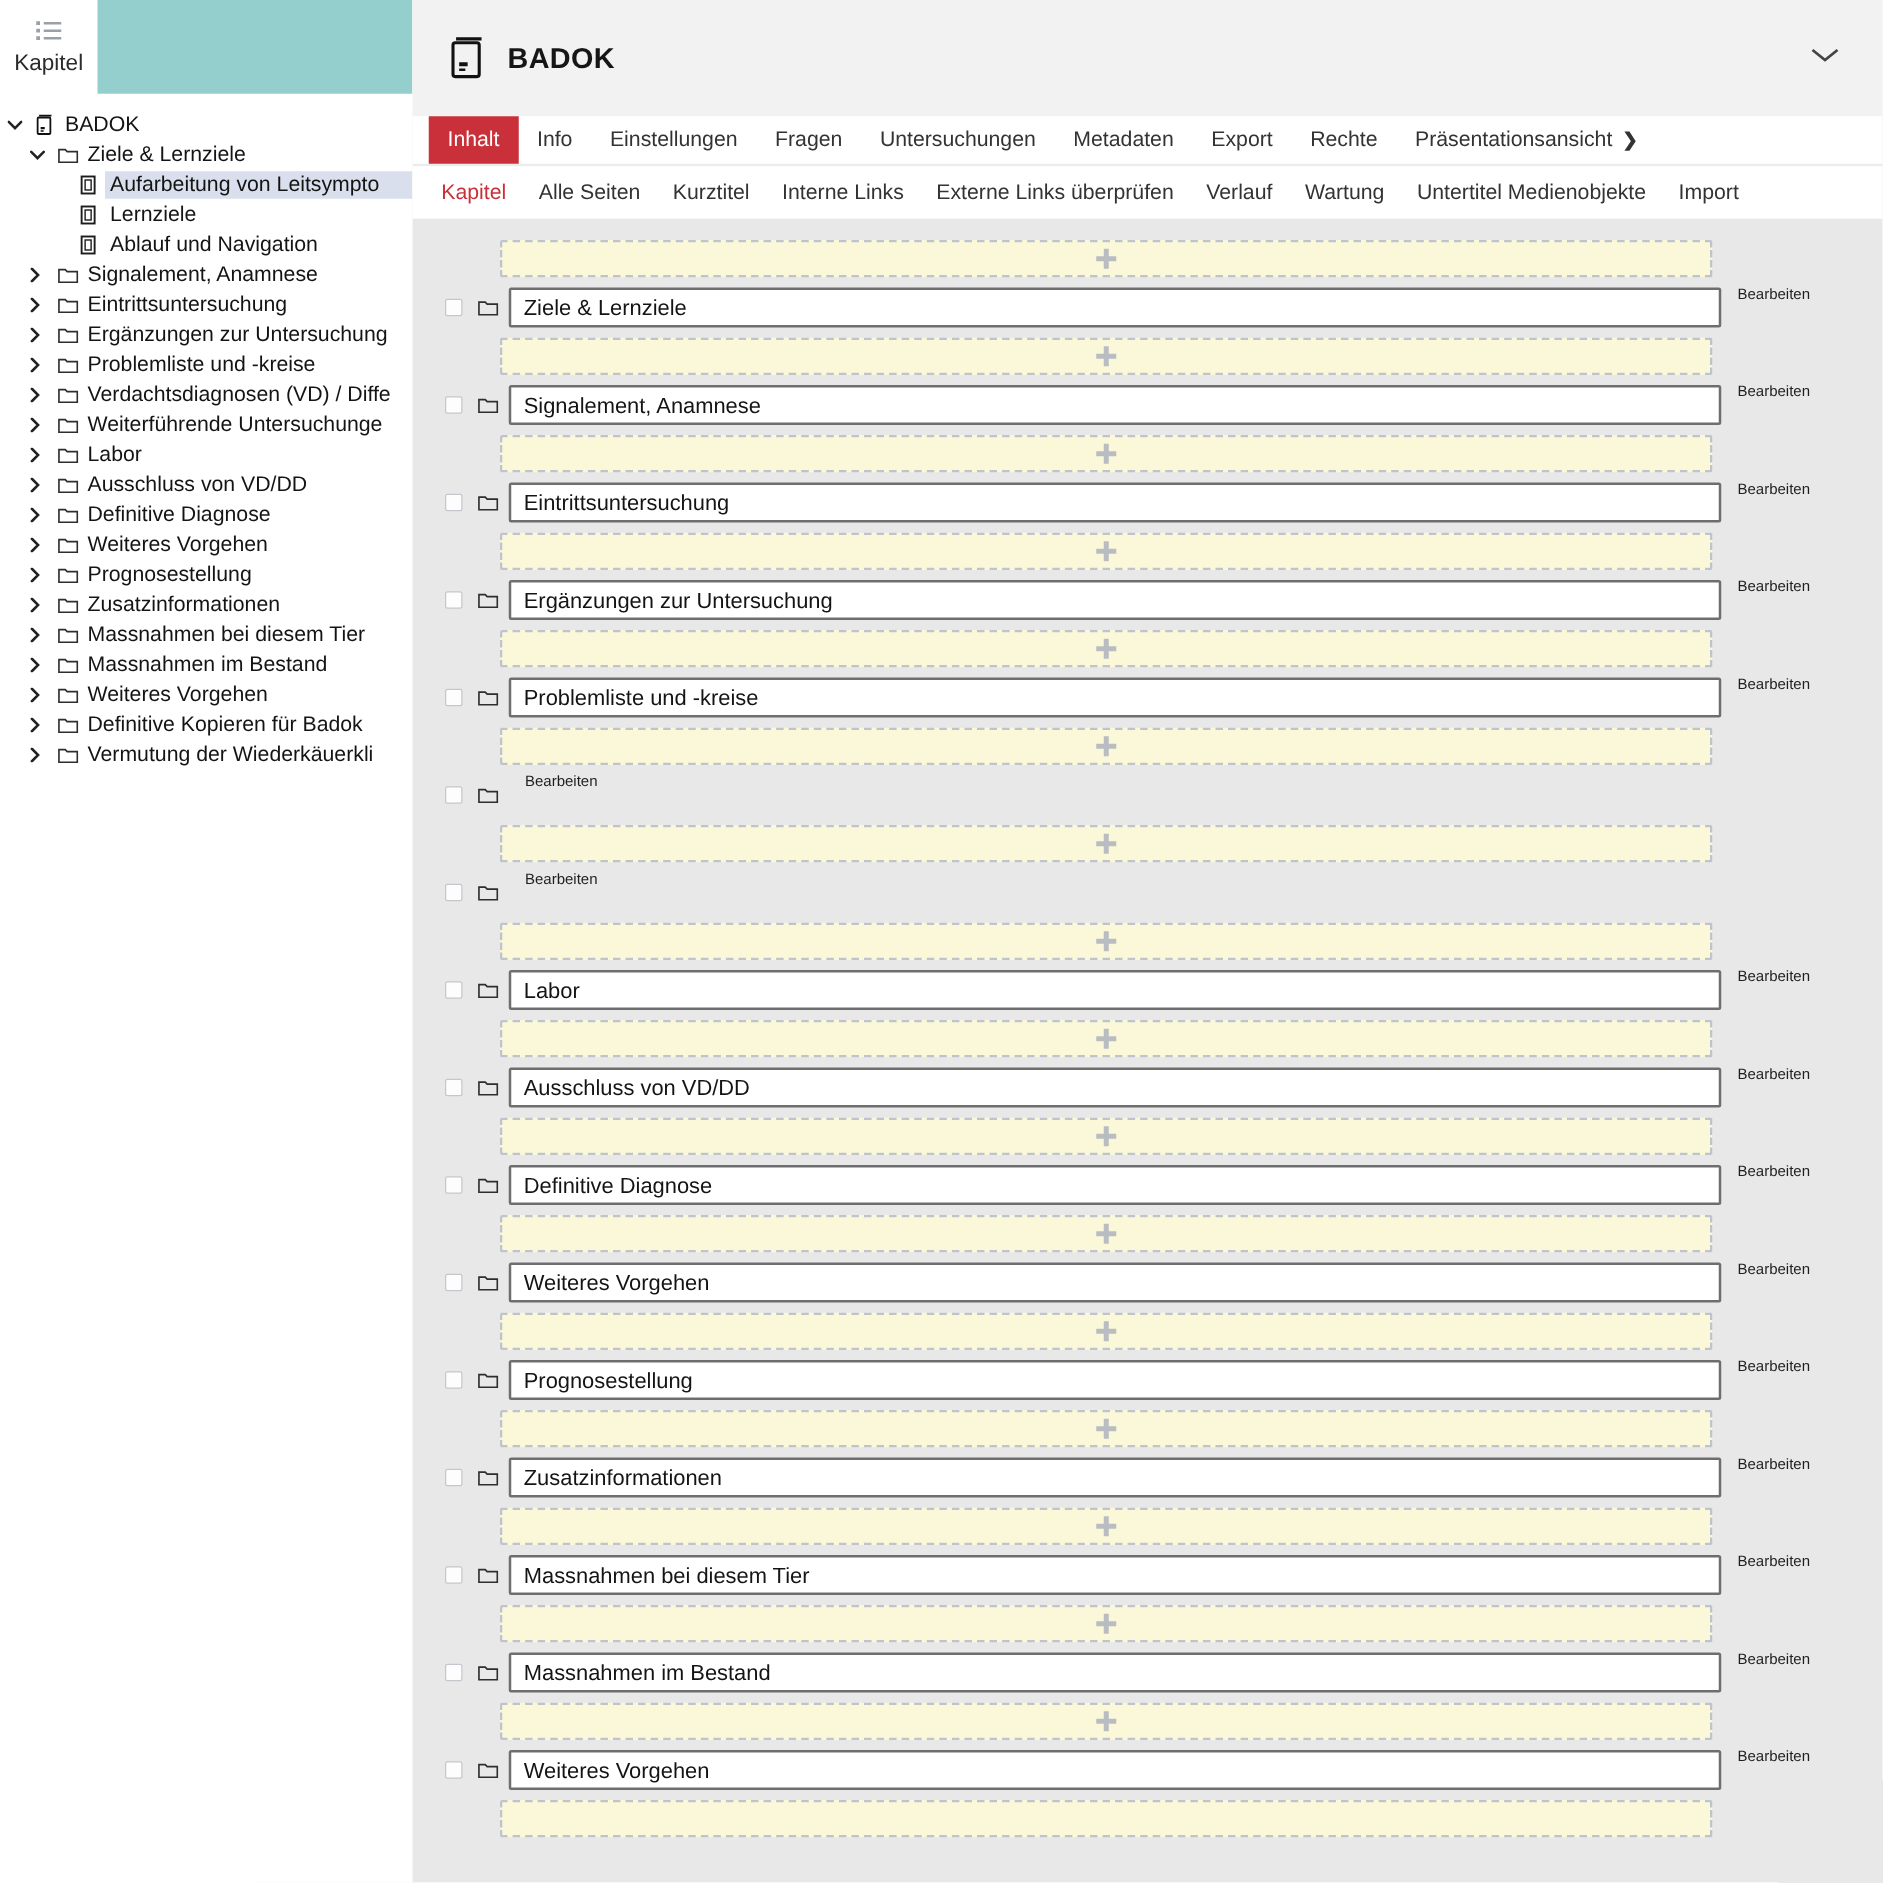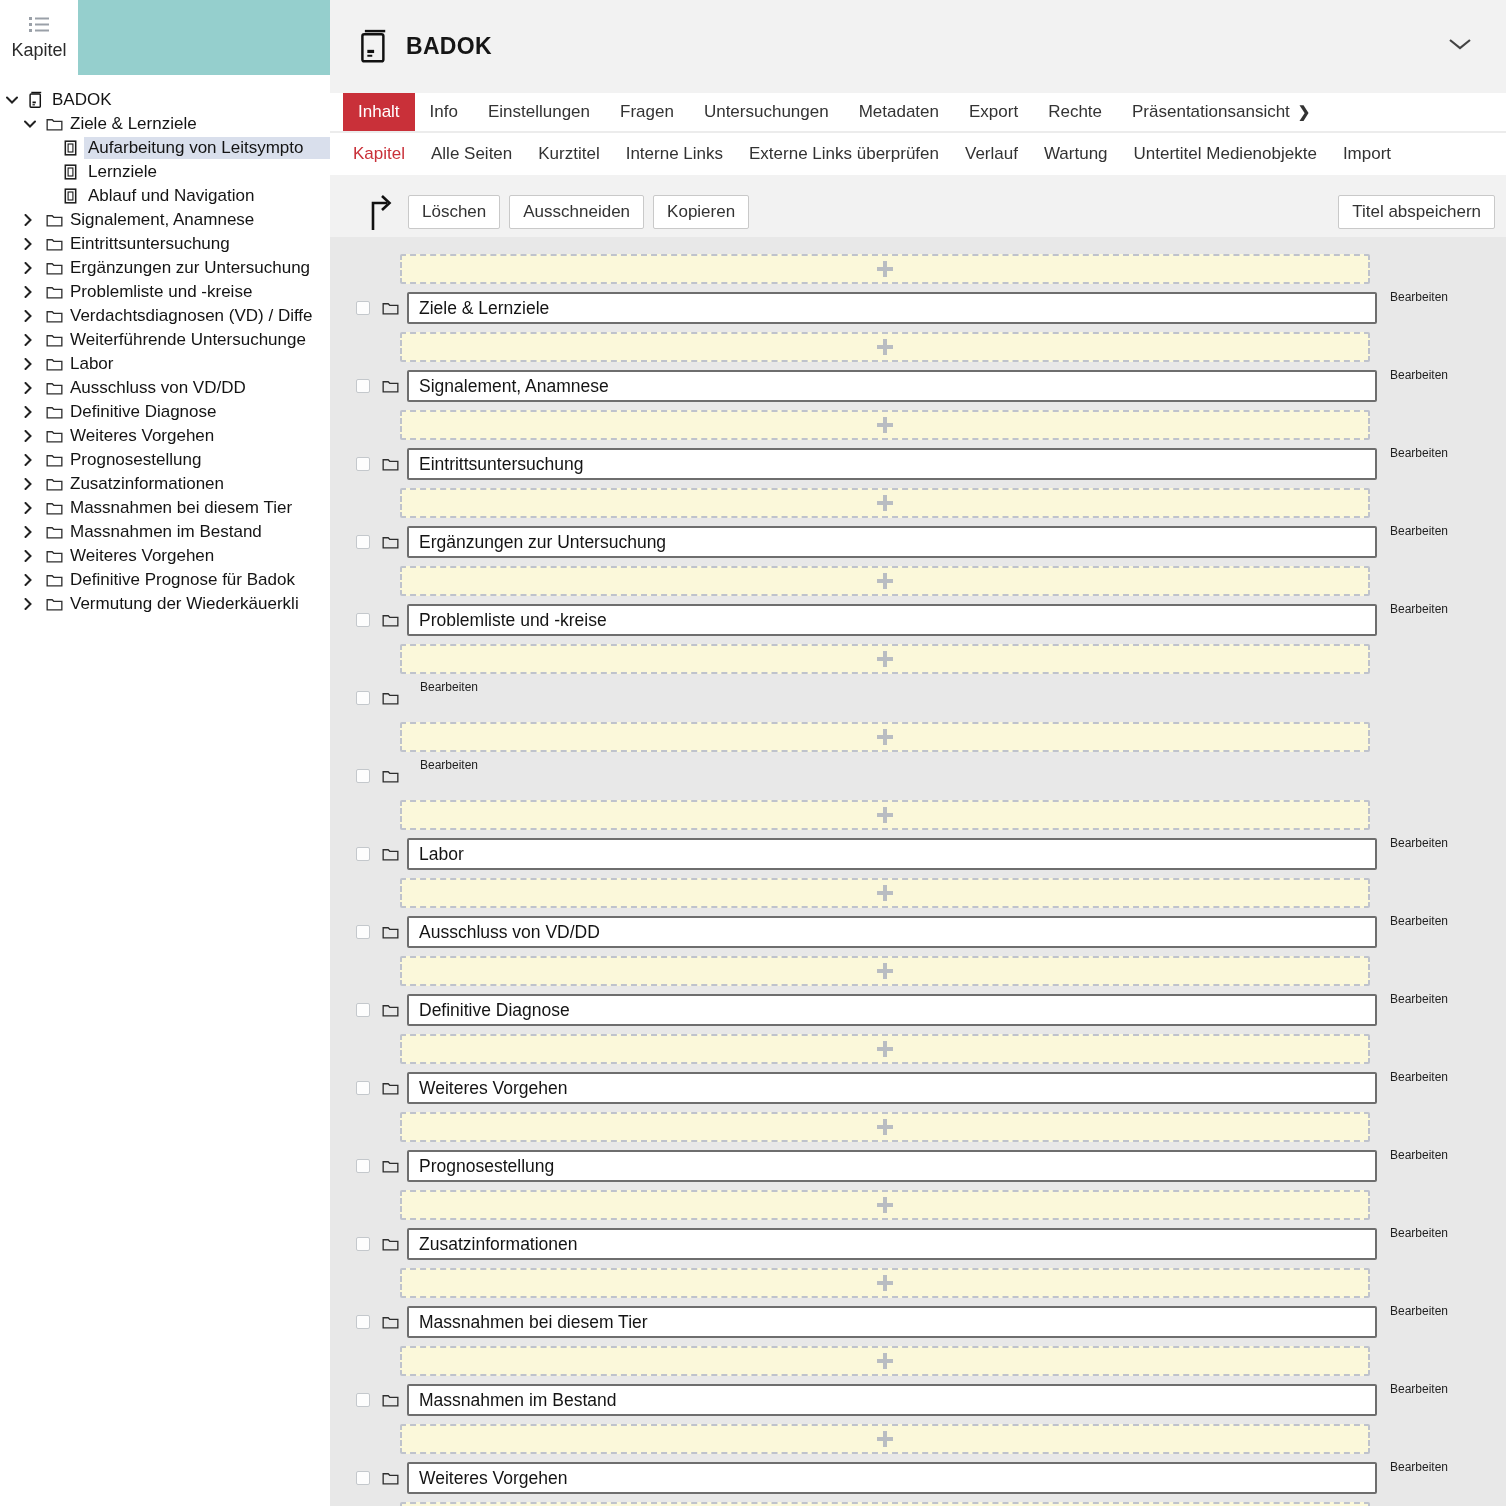--- a/index.html
+++ b/index.html
@@ -355,21 +355,21 @@
     <span class="expander">
             <svg width="8" height="12" viewBox="0 0 8 12">
               <polyline points="1.5,1 6.5,6 1.5,11" fill="none" stroke="#222" stroke-width="2" stroke-linecap="round"></polyline>
             </svg>
           </span>
     <span class="node-icon">
             <svg width="17" height="14" viewBox="0 0 22 18">
               <path d="M1.5 16.5 V3.5 H8 L10 5.5 H20.5 V16.5 Z" fill="none" stroke="#2e2e2e" stroke-width="1.7"></path>
             </svg>
           </span>
-    <span class="tree-label">Definitive Prognose für Badok</span>
+    <span class="tree-label">Definitive Kopieren für Badok</span>
   </div>
         <div class="tree-item lvl-1">
     <span class="expander">
             <svg width="8" height="12" viewBox="0 0 8 12">
               <polyline points="1.5,1 6.5,6 1.5,11" fill="none" stroke="#222" stroke-width="2" stroke-linecap="round"></polyline>
             </svg>
           </span>
     <span class="node-icon">
             <svg width="17" height="14" viewBox="0 0 22 18">
               <path d="M1.5 16.5 V3.5 H8 L10 5.5 H20.5 V16.5 Z" fill="none" stroke="#2e2e2e" stroke-width="1.7"></path>
@@ -442,32 +442,20 @@
         <div class="subtab">Alle Seiten</div>
         <div class="subtab">Kurztitel</div>
         <div class="subtab">Interne Links</div>
         <div class="subtab">Externe Links überprüfen</div>
         <div class="subtab">Verlauf</div>
         <div class="subtab">Wartung</div>
         <div class="subtab">Untertitel Medienobjekte</div>
         <div class="subtab">Import</div>
       </div>
 
-    <div class="toolbar">
-      <span class="move-icon">
-        <svg width="26" height="40" viewBox="0 0 26 40">
-          <path d="M5 38 V11 H19" fill="none" stroke="#111" stroke-width="2.6"></path>
-          <path d="M14 4 L21.5 11 L14 18" fill="none" stroke="#111" stroke-width="2.6"></path>
-        </svg>
-      </span>
-      <button class="btn">Löschen</button>
-      <button class="btn">Ausschneiden</button>
-      <button class="btn">Kopieren</button>
-      <button class="btn btn-save">Titel abspeichern</button>
-    </div>
 
     <div class="content" id="content">
         <div class="insert-bar">
     <span class="plus-icon"></span>
   </div>
         <div class="chapter-row">
     <span class="checkbox"></span>
     <span class="row-folder">
             <svg width="17" height="14" viewBox="0 0 22 18">
               <path d="M1.5 16.5 V3.5 H8 L10 5.5 H20.5 V16.5 Z" fill="none" stroke="#2e2e2e" stroke-width="1.7"></path>

